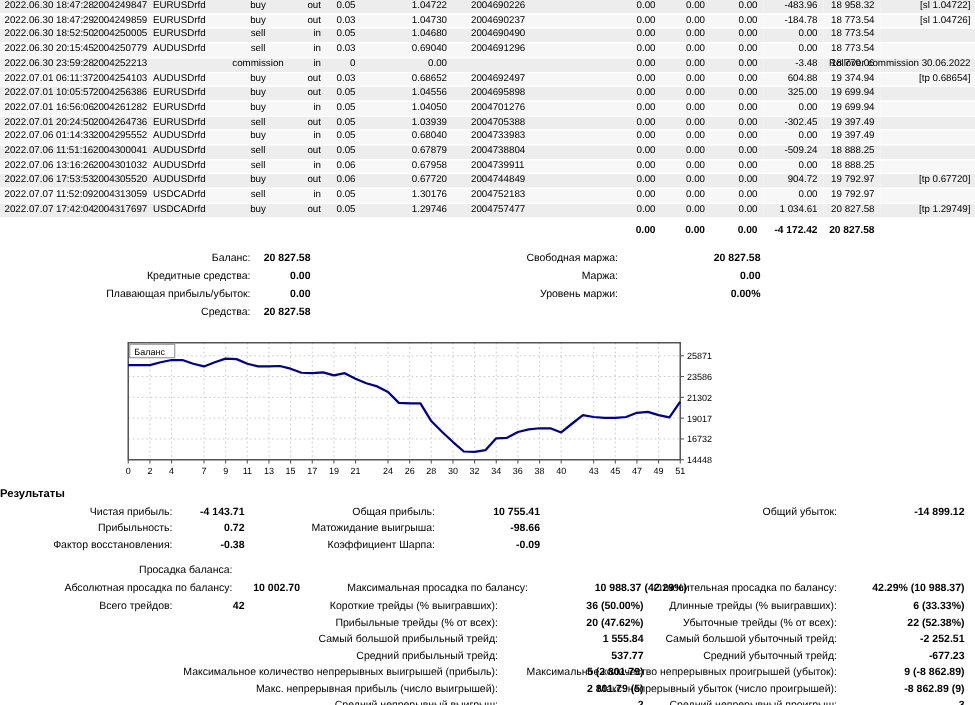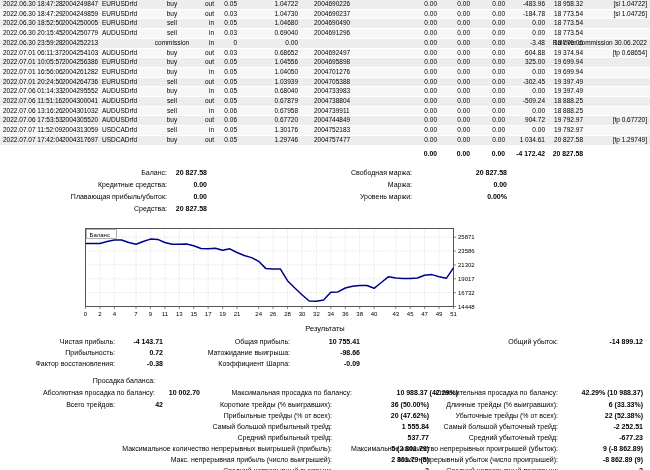--- a/index.html
+++ b/index.html
@@ -17,21 +17,21 @@
   .pr3{padding-right:3px;} .pr4{padding-right:4px;} .pr5{padding-right:5px;} .pr6{padding-right:6px;}
   
   .summary{position:absolute;top:166px;left:0;width:650px;}
   .sumrow{display:grid;grid-template-columns:167px 40px 205px 95px;height:12px;align-items:center;}
   .cell{display:flex;justify-content:flex-end;white-space:nowrap;font-size:7px;overflow:visible;}
   .val{font-weight:bold;}
   
   .chart-block{position:absolute;top:222px;left:0;width:650px;height:100px;}
   
   .results{position:absolute;top:322px;left:0;width:650px;}
-  .results-header{height:14px;line-height:14px;text-align:center;font-weight:normal;font-size:7.5px;}
+  .results-header{height:14px;line-height:14px;text-align:left;font-weight:bold;font-size:7.5px;}
   .rrow{display:grid;height:11px;align-items:center;}
   .rrow.profit{grid-template-columns:115px 48px 127px 70px 198px 85px;}
   .rrow.ddown{grid-template-columns:155px 45px 152px 106px 100px 85px;height:12px;}
   .rrow.trade{grid-template-columns:115px 48px 169px 97px 129px 85px;}
   #drawdown-rows{margin-top:5px;}
   #trade-rows{margin-top:1px;}
 </style>
 </head>
 <body>
 

